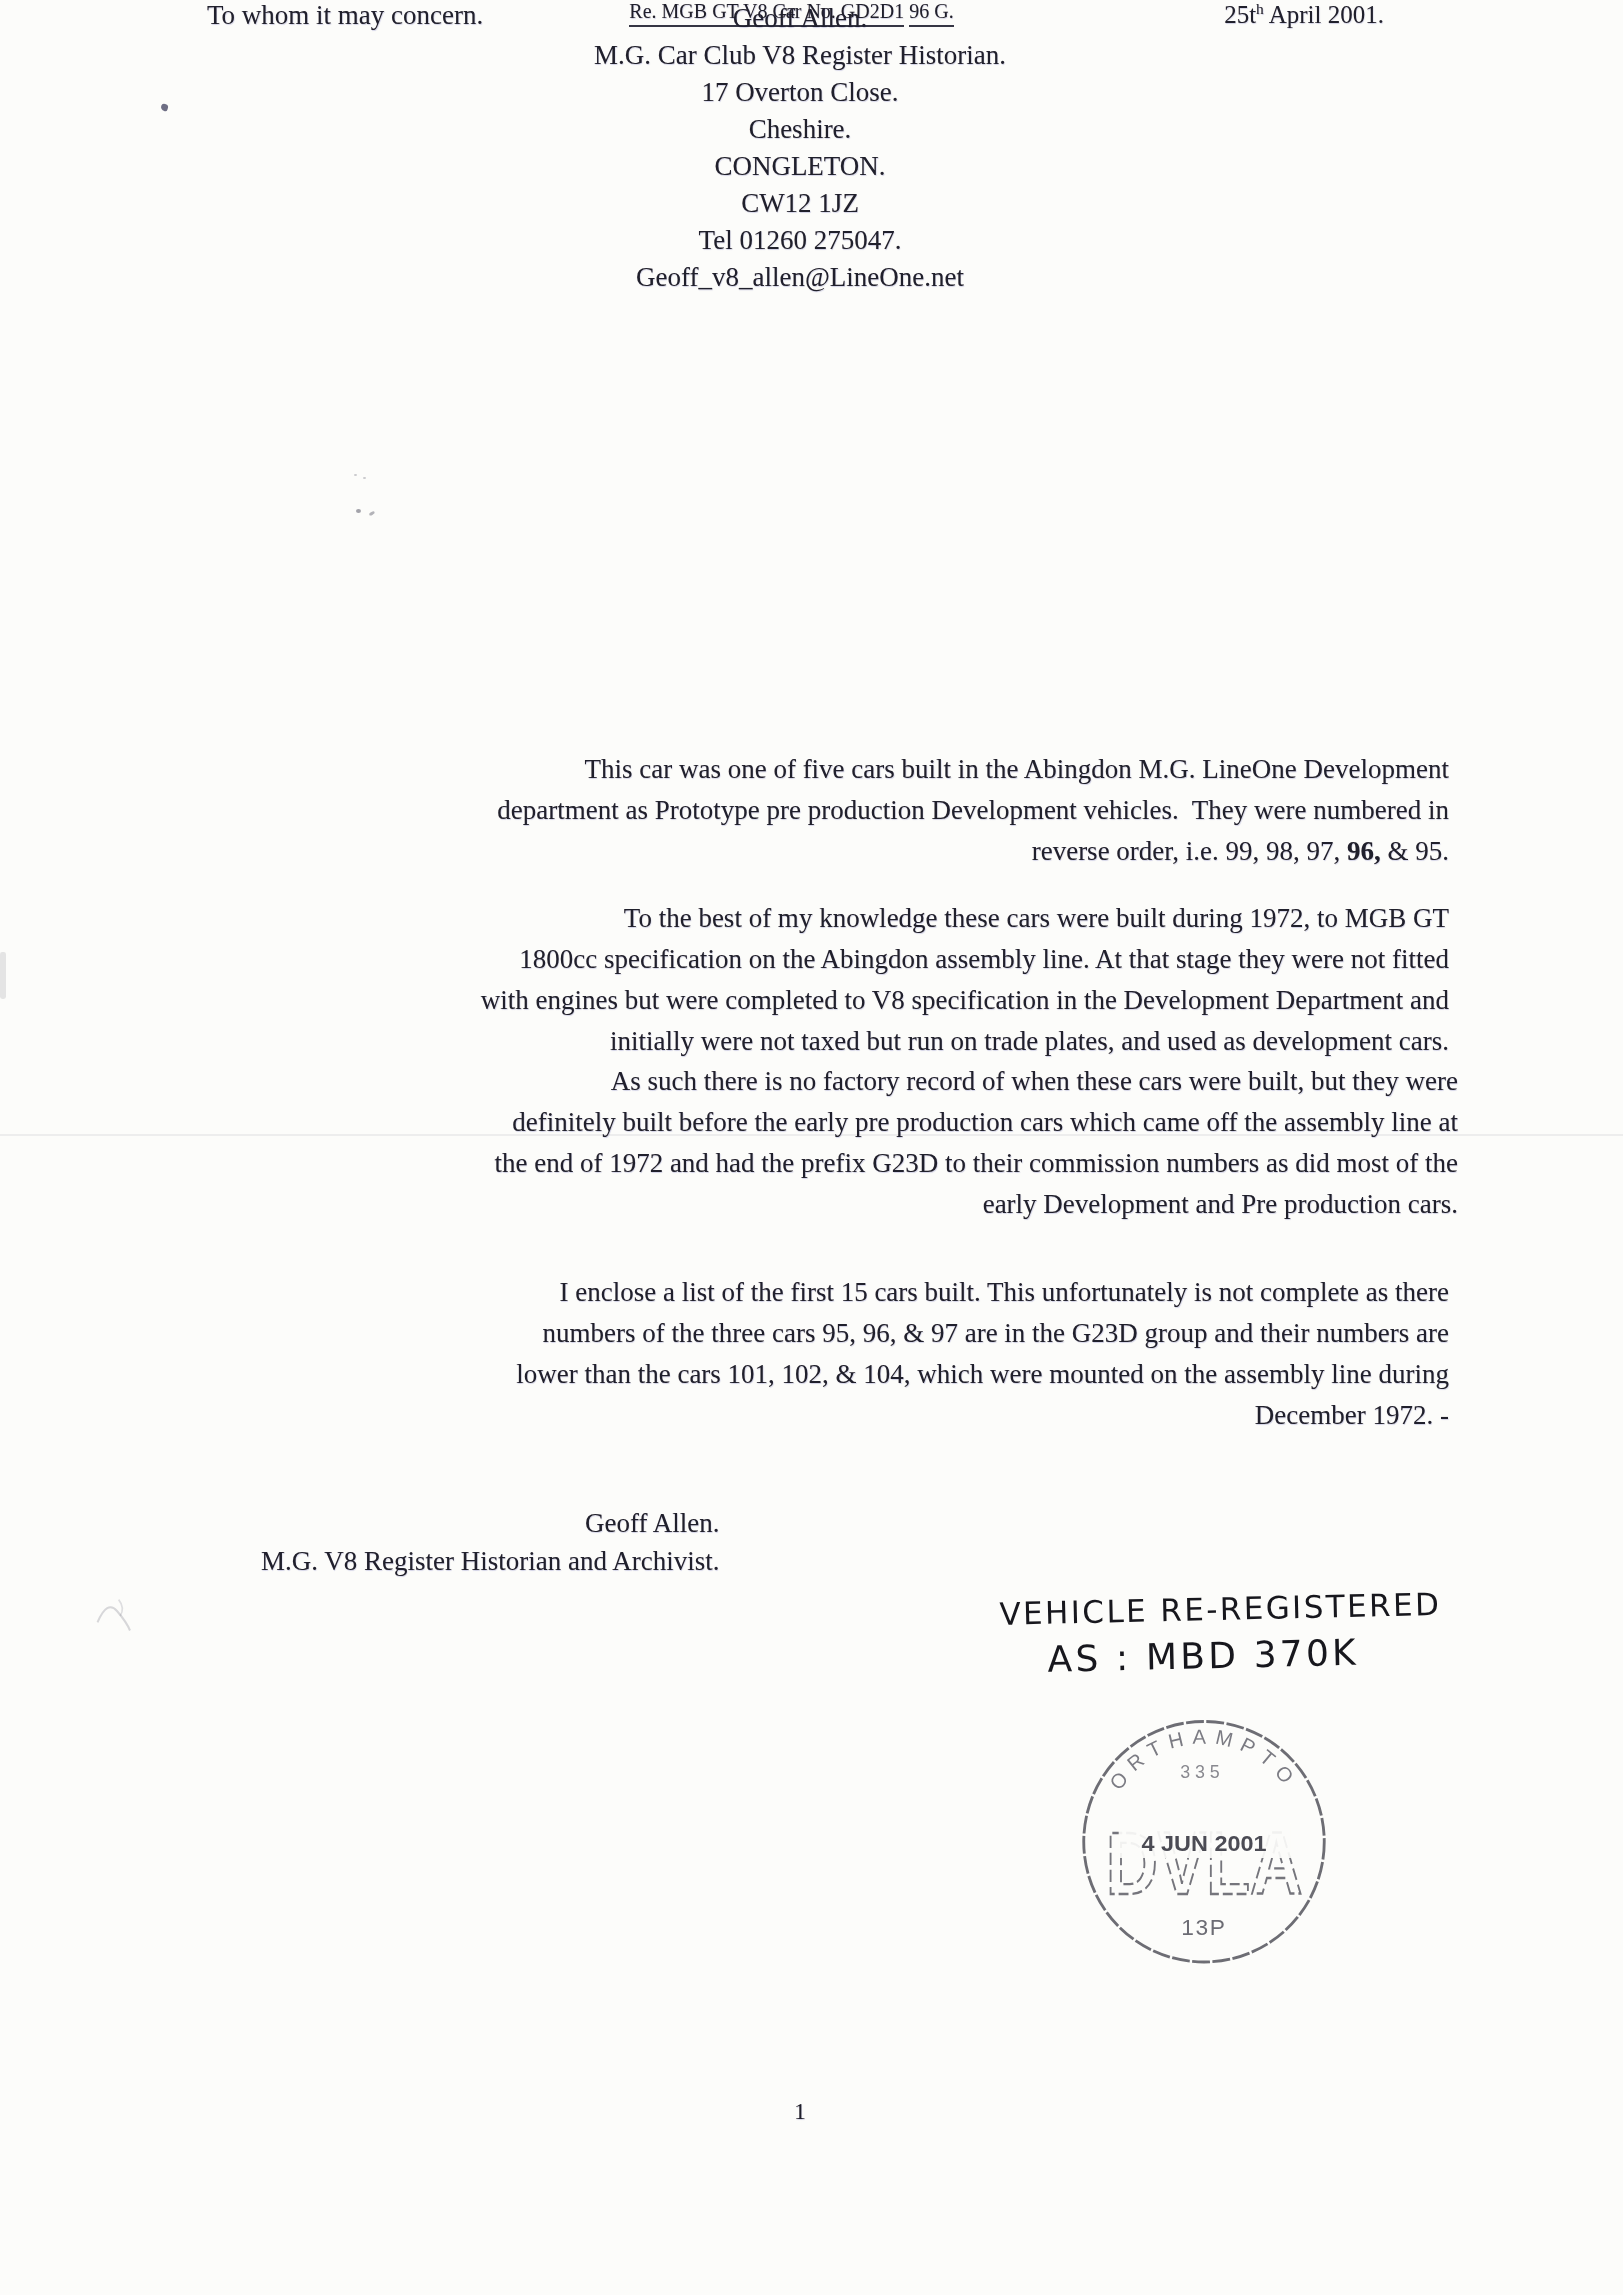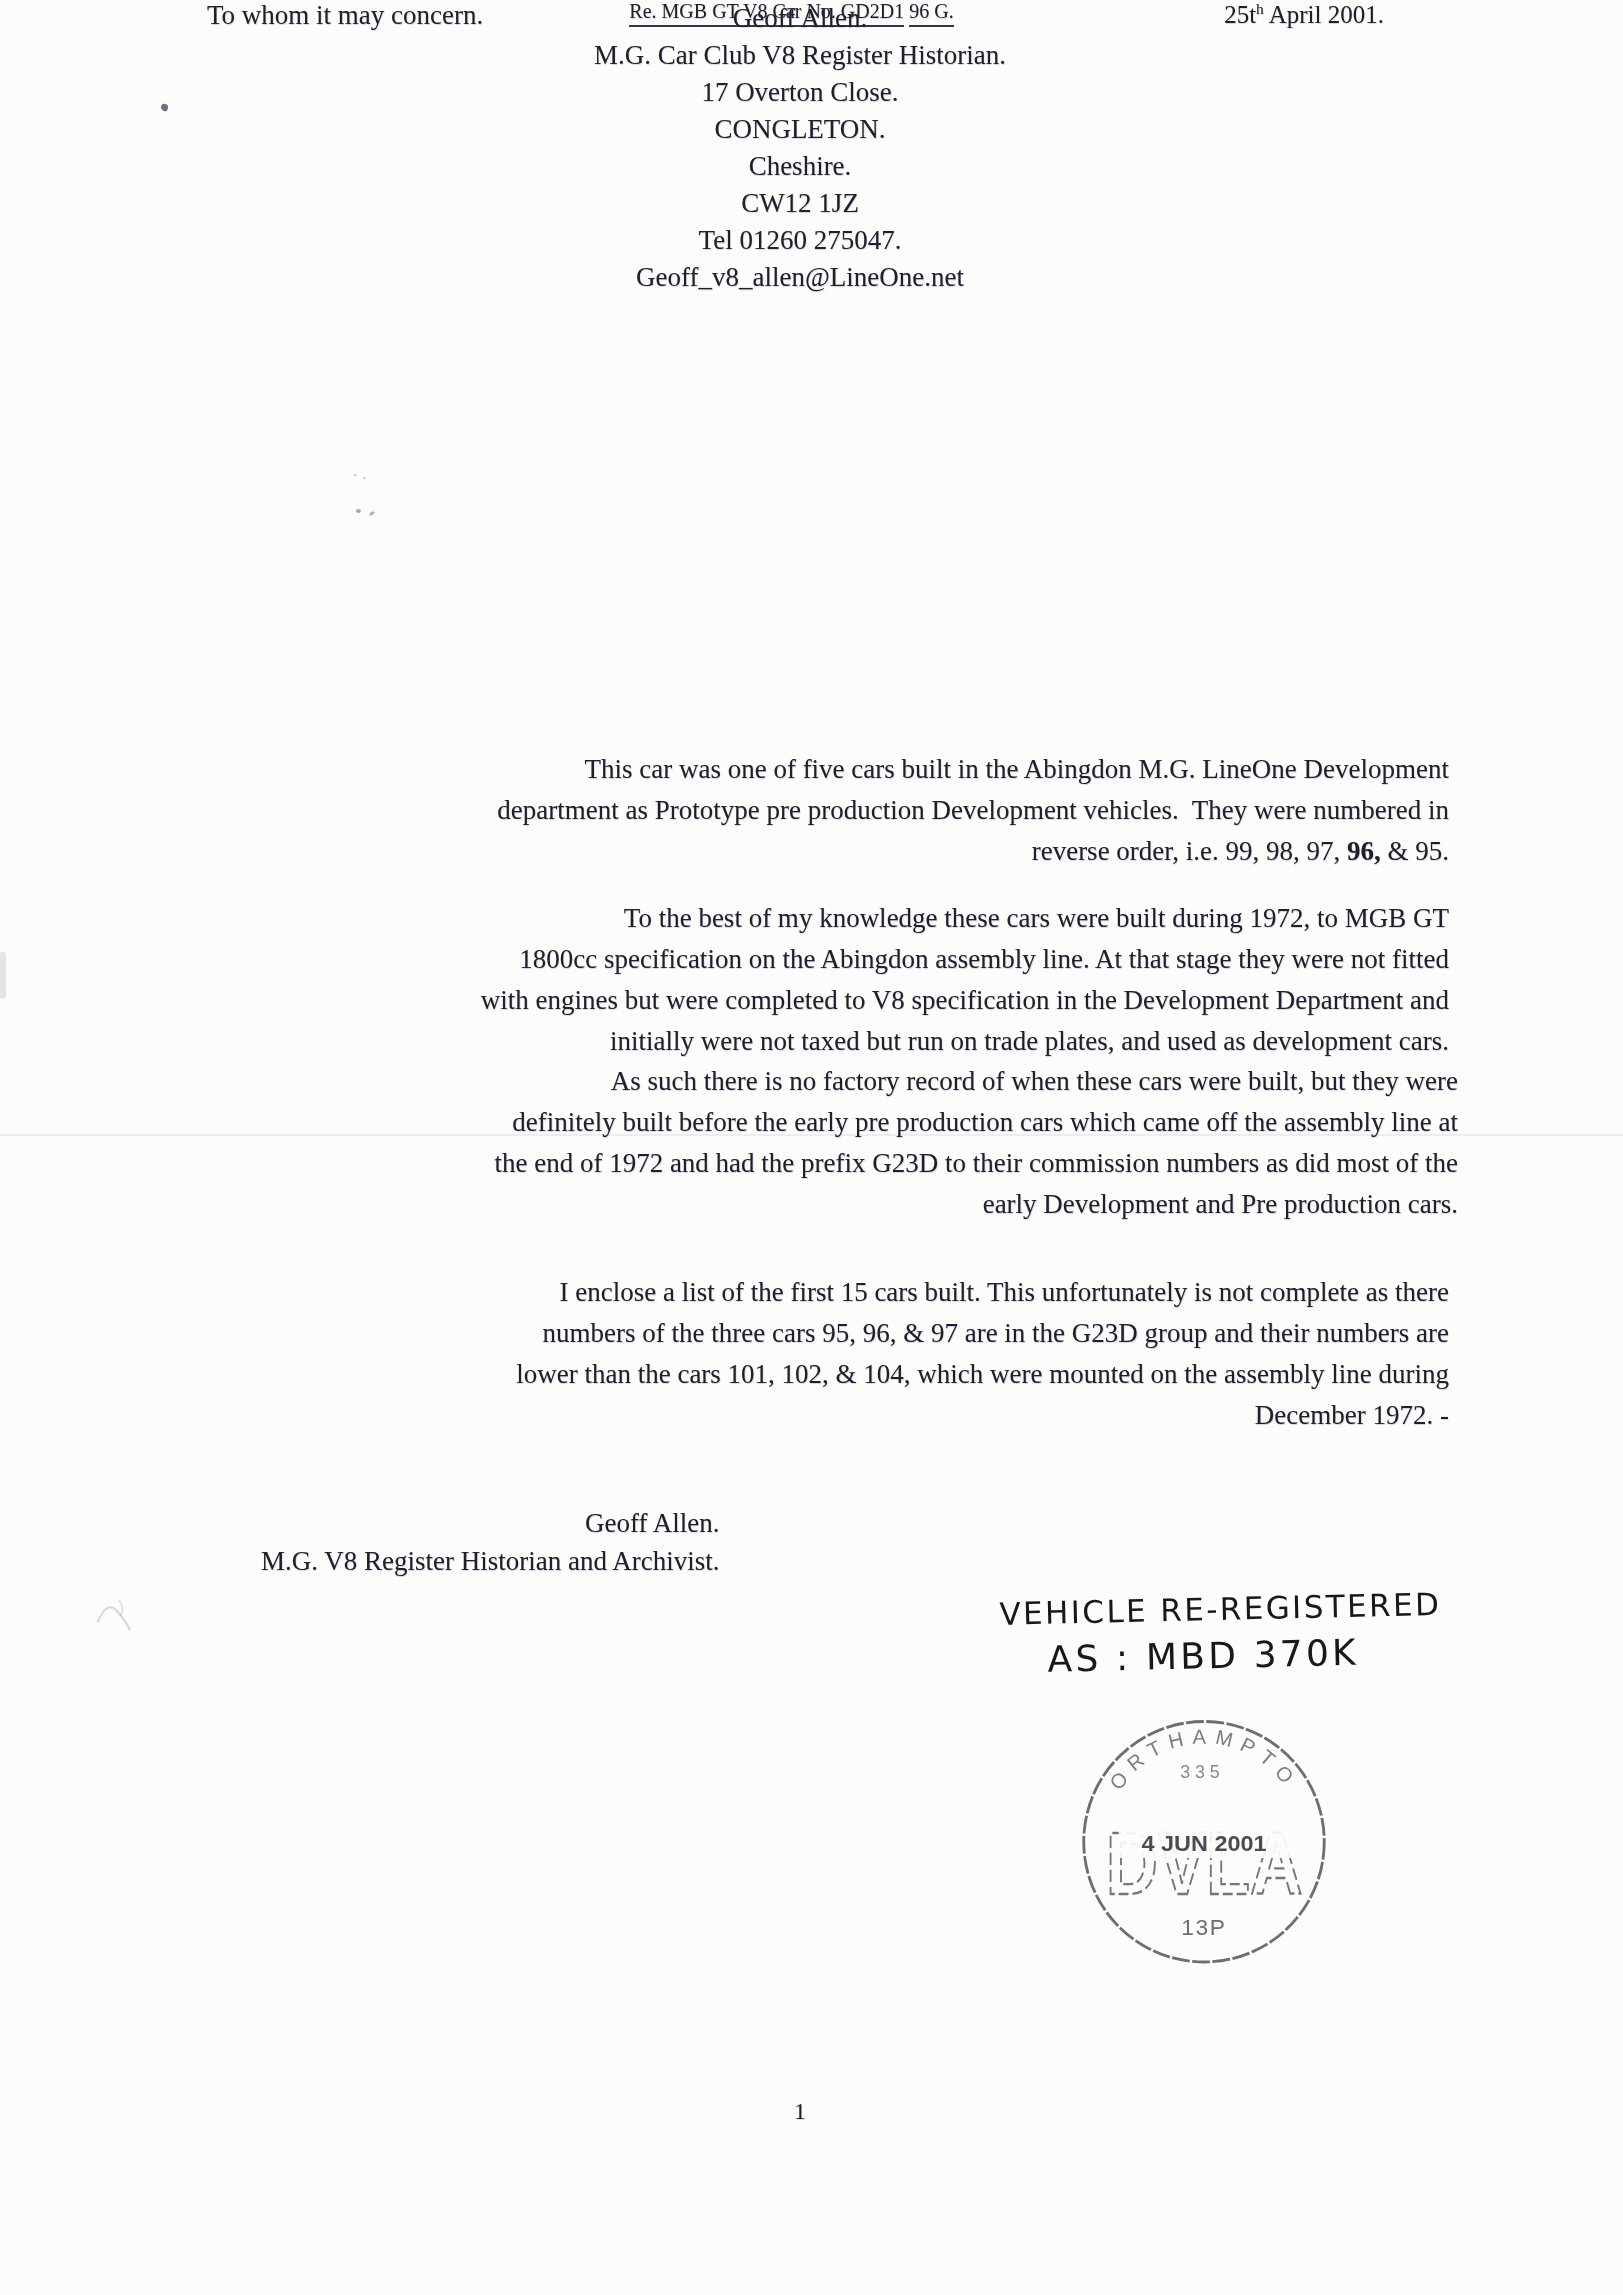--- a/index.html
+++ b/index.html
@@ -64,22 +64,22 @@
   <div class="edge-smudge"></div>
   <svg class="pencil" width="65" height="65" viewBox="0 0 80 80">
     <path d="M8,46 q12,-28 24,-14 t16,24" fill="none" stroke="rgba(120,120,132,0.28)" stroke-width="2.5"></path>
     <path d="M34,18 q8,10 2,20" fill="none" stroke="rgba(120,120,132,0.22)" stroke-width="2"></path>
   </svg>
 
   <div class="address-block typed">
     <div>Geoff Allen.</div>
     <div>M.G. Car Club V8 Register Historian.</div>
     <div>17 Overton Close.</div>
+    <div>Cheshire.</div>
     <div>CONGLETON.</div>
-    <div>Cheshire.</div>
     <div>CW12 1JZ</div>
     <div>Tel 01260 275047.</div>
     <div>Geoff_v8_allen@LineOne.net</div>
   </div>
 
   <div class="date-line typed"><span>25t</span><sup>h</sup><span> April 2001.</span></div>
 
   <div class="salutation typed">To whom it may concern.</div>
 
   <div class="subject typed"><span class="u">Re. MGB GT V8 Car No. GD2D1</span> <span class="u">96 G.</span></div>

